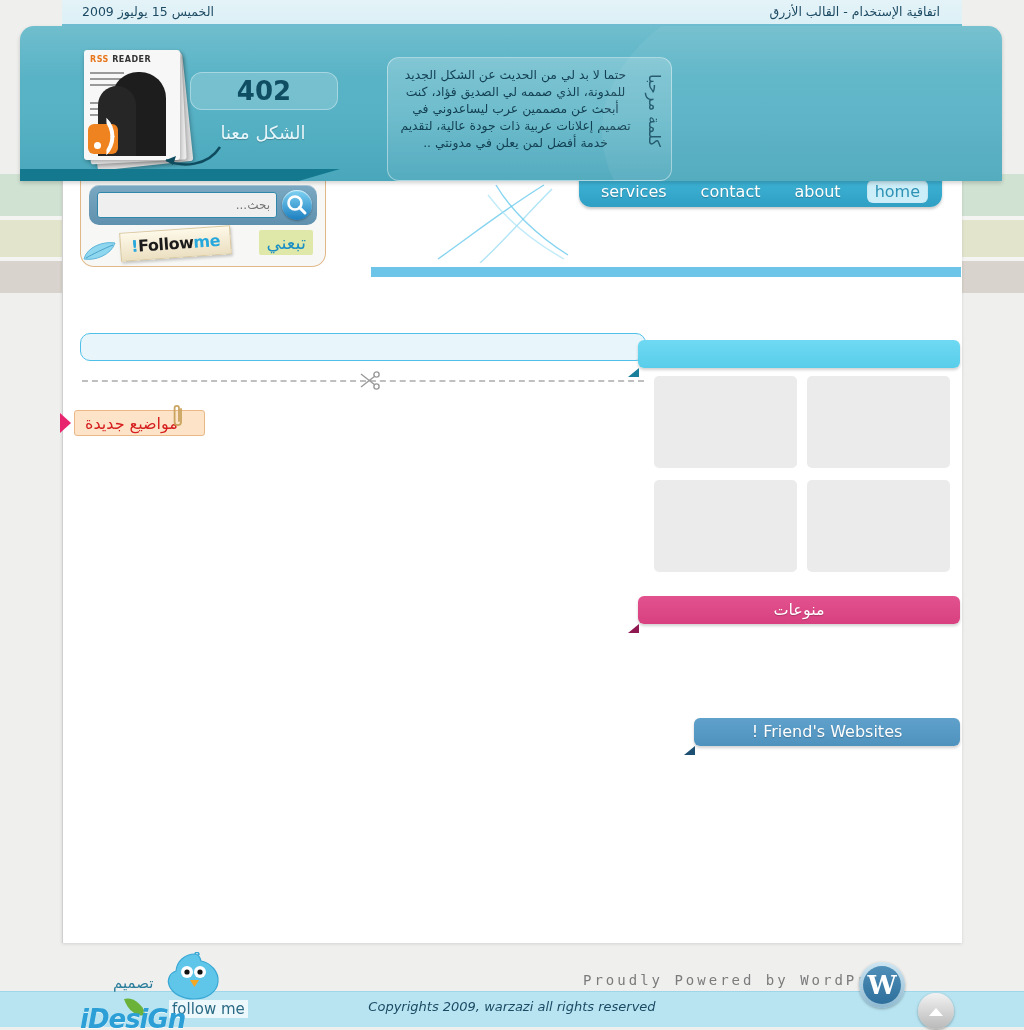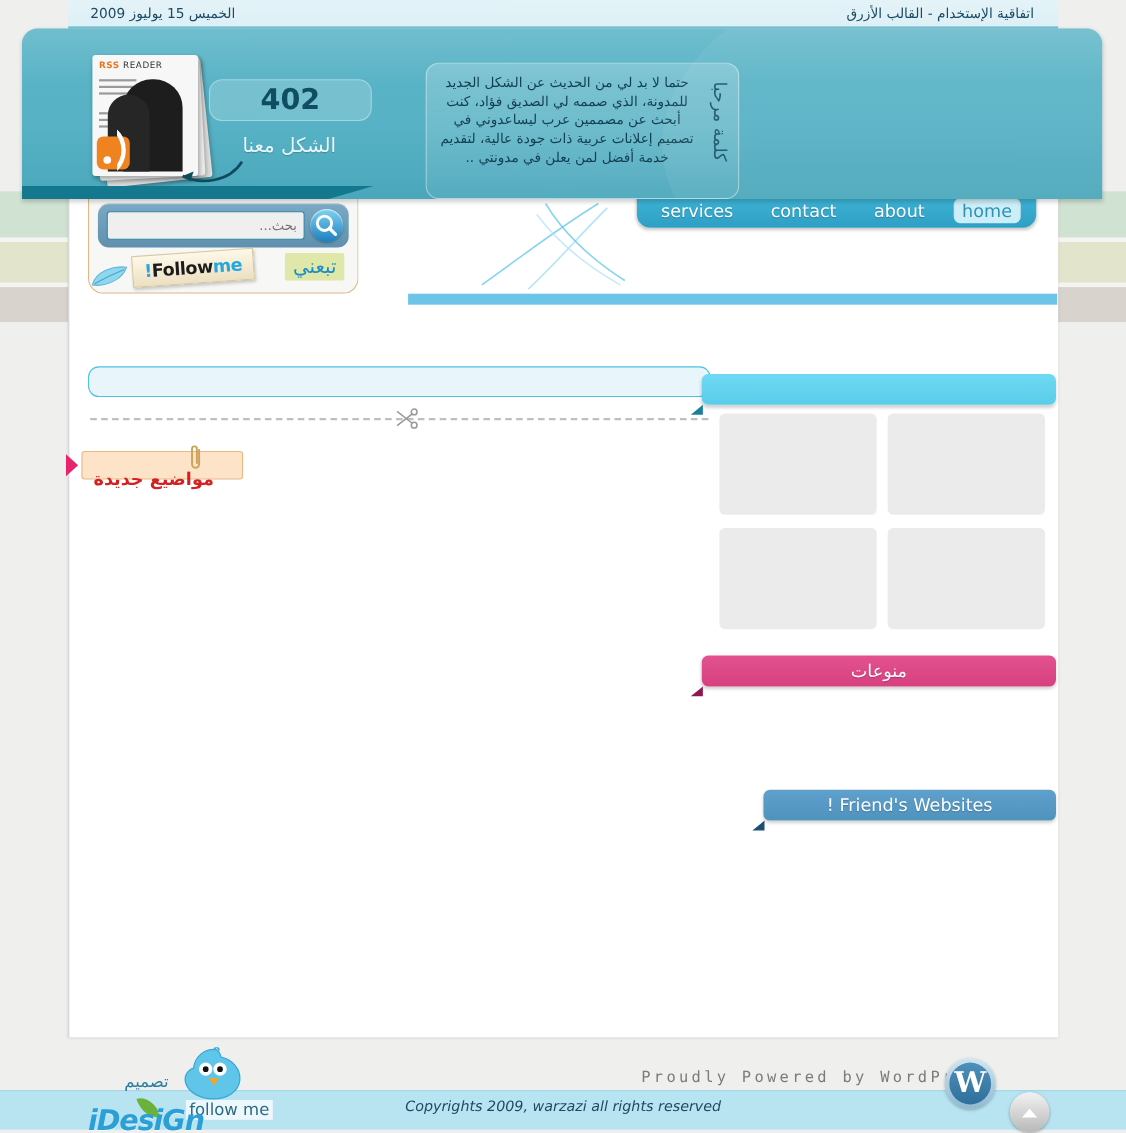--- a/index.html
+++ b/index.html
@@ -79,21 +79,21 @@
 
   
   #rss-widget{ position:absolute; right:662px; top:18px; width:280px; height:132px; }
   #rss-paper{
     position:absolute; right:150px; top:4px; width:110px; height:120px;
   }
   .sheet{ position:absolute; border-radius:3px; box-shadow:1px 2px 4px rgba(0,0,0,.28); }
   .sheet.s1{ right:2px;  top:10px; width:96px; height:108px; background:#dcdcdc; transform:rotate(-6deg); }
   .sheet.s2{ right:6px;  top:6px;  width:96px; height:108px; background:#ebebeb; transform:rotate(-3deg); }
   .sheet.s3{ right:10px; top:2px;  width:96px; height:110px; background:#f7f7f7; transform:rotate(0deg); overflow:hidden; }
-  .rss-title{ position:absolute; left:6px; top:5px; font-size:8px; font-weight:normal; letter-spacing:.5px; color:#333; }
+  .rss-title{ position:absolute; left:6px; top:5px; font-size:8px; font-weight:bold; letter-spacing:.5px; color:#333; }
   .rss-title b{ color:#e8761c; }
   .rss-line{ position:absolute; left:6px; height:2px; background:#9a9a9a; }
   .rss-silhouette{
     position:absolute; right:14px; top:22px; width:54px; height:84px; background:#1d1d1d;
     border-radius:26px 26px 0 0;
   }
   .rss-silhouette:before{
     content:""; position:absolute; right:30px; top:14px; width:38px; height:70px;
     background:#262626; border-radius:19px 19px 0 0;
   }
@@ -200,23 +200,22 @@
     background:#e8f6fb; border:1px solid #4fc0e8; border-radius:10px;
   }
   #cut-line{
     position:absolute; left:12px; top:95px; width:562px; height:2px;
     border-top:2px dashed #bfbfbf;
   }
   #scissors{ position:absolute; left:288px; top:86px; width:22px; height:20px; }
   #new-topics{
     position:absolute; left:4px; top:125px; height:26px;
     background:#fde4c8; border:1px solid #e8b887; border-radius:3px;
-    padding:14px 26px 2px 10px; color:#d62020; font-size:16px; direction:rtl;
+    padding:2px 26px 2px 10px; color:#d62020; font-size:16px; direction:rtl;
     line-height:22px;
-    font-weight:bold;
   }
   #nt-arrow{
     position:absolute; left:-10px; top:128px; width:0; height:0;
     border-top:10px solid transparent; border-bottom:10px solid transparent;
     border-left:11px solid #e8246e;
   }
   #nt-clip{ position:absolute; left:101px; top:118px; width:14px; height:26px; }
 
   
   #sidebar{ position:absolute; right:2px; top:165px; width:318px; }

